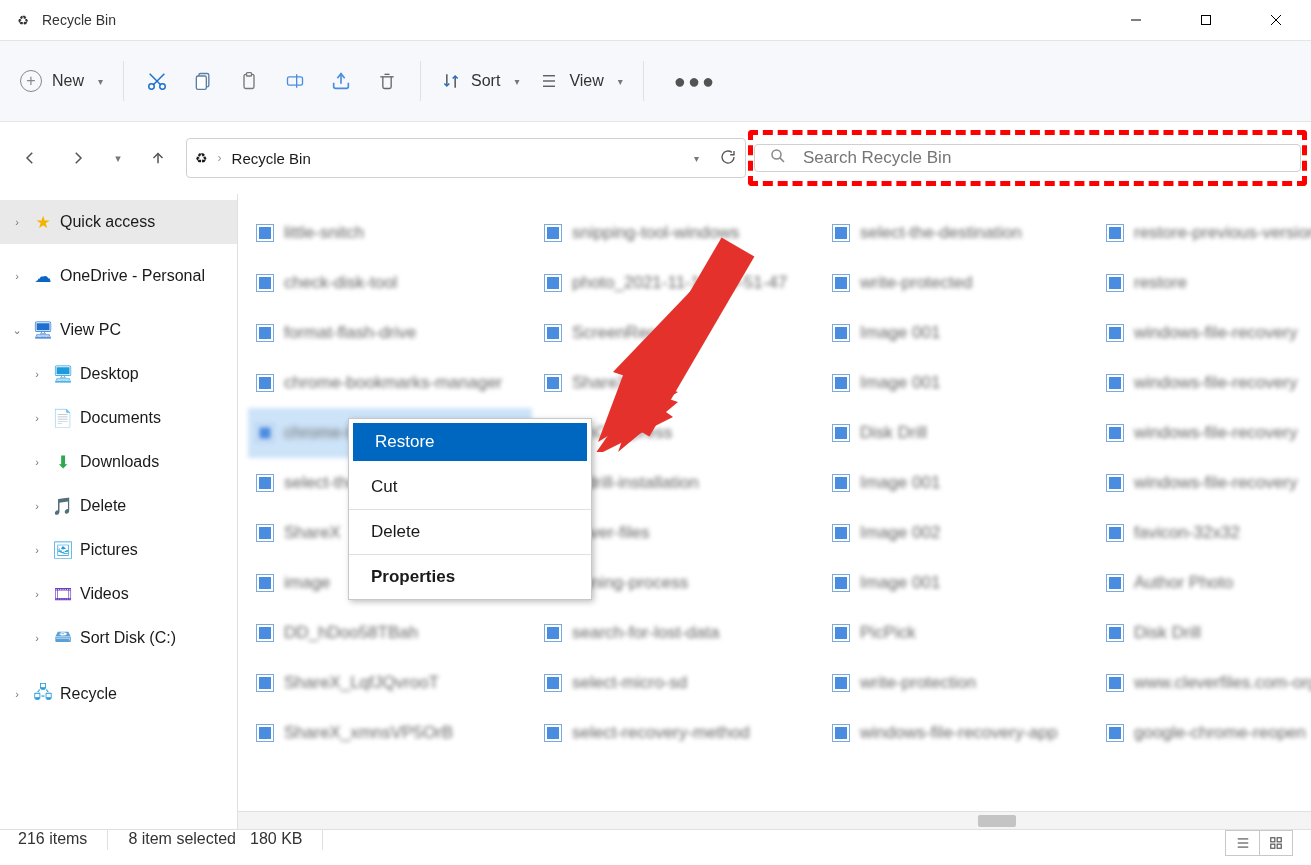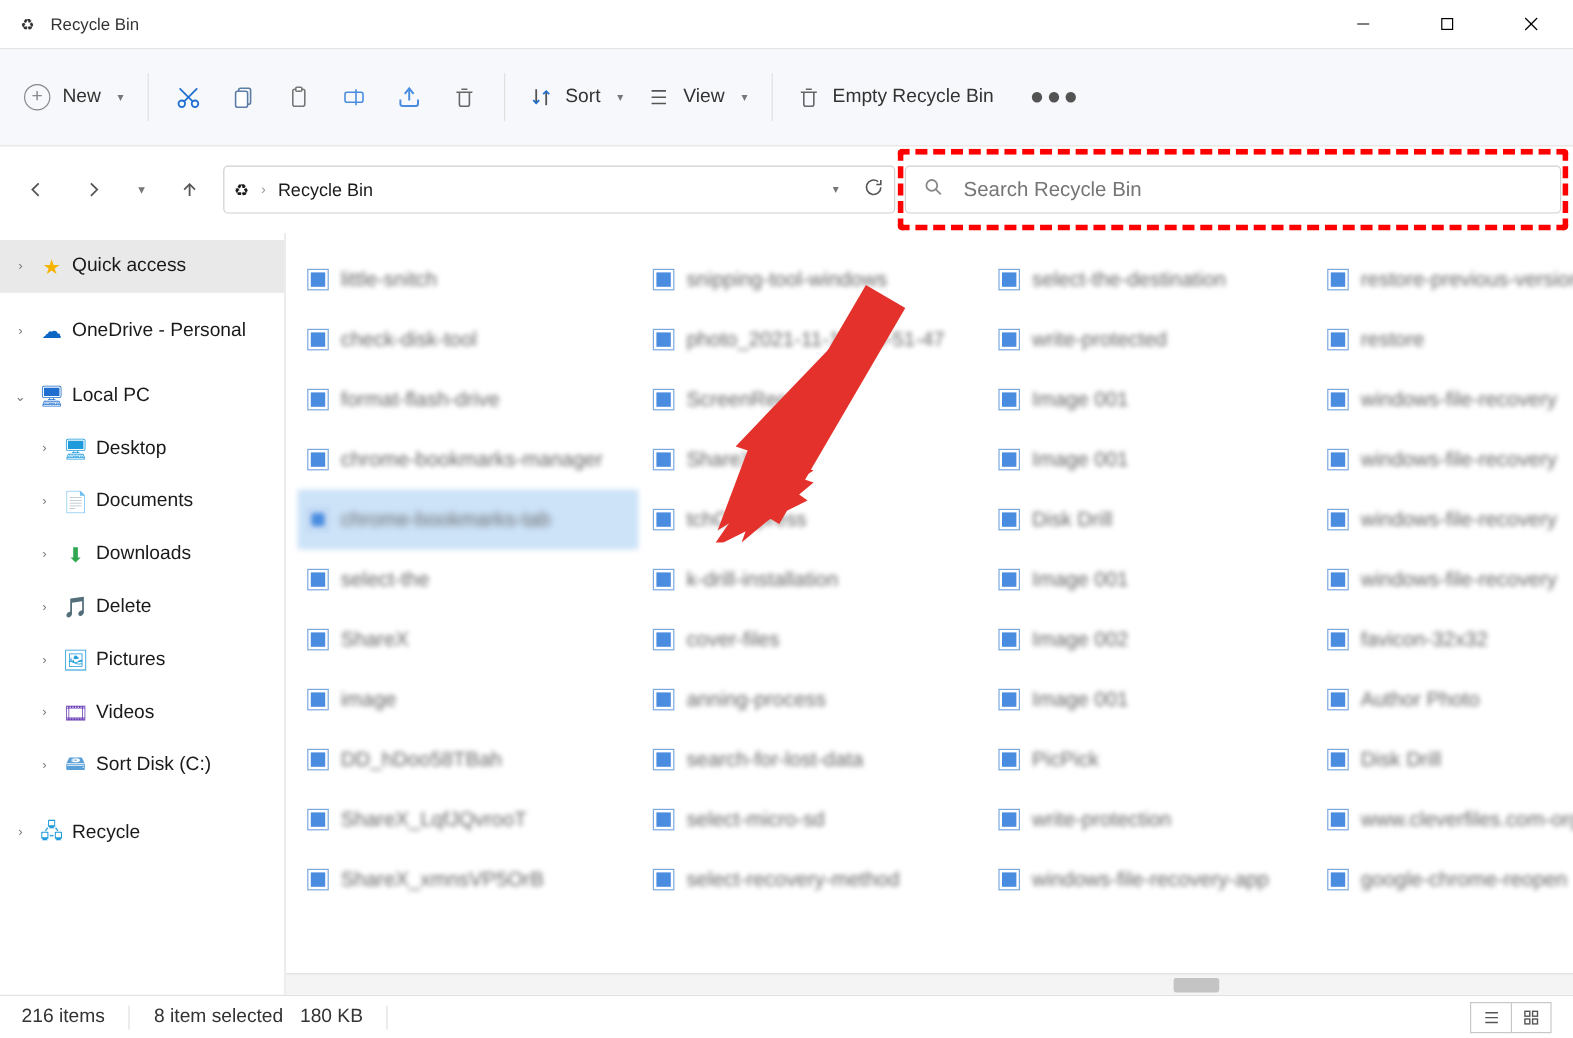--- a/index.html
+++ b/index.html
@@ -107,21 +107,21 @@
   }
   .addrbar .chev { font-size:10px;color:#777; }
   .searchwrap {
     position: relative;
     flex: 1;
     display:flex;align-items:center;
     min-width: 300px;
   }
   .searchbox {
     flex:1;
-    height: 40px;
+    height: 28px;
     border: 1px solid #d0d0d0;
     border-radius: 4px;
     display:flex;align-items:center;
     padding: 0 14px;
     gap: 14px;
     color:#777;
     background:#fff;
     font-size:17px;
   }
   .searchbox input {
@@ -247,21 +247,21 @@
     background:#f4f4f4; border-top:1px solid var(--divider);
   }
   .hscroll .thumb {
     position:absolute; top:3px; height:12px; left:740px; width:38px;
     background:#c4c4c4; border-radius:2px;
   }
   
   .statusbar {
     height: 36px;
     border-top: 1px solid var(--divider);
-    display:flex;align-items:center;
+    display:flex;
     padding: 0 18px;
     font-size: 16px;
     color:#333;
     gap: 14px;
   }
   .statusbar .ssep { width:1px;height:20px;background:var(--divider);margin:0 6px;}
   .statusbar .view-toggle {
     margin-left:auto; display:flex; gap:0;
   }
   .statusbar .vbtn {
@@ -378,30 +378,20 @@
           <line x1="4" y1="12" x2="20" y2="12"></line>
           <line x1="4" y1="19" x2="20" y2="19"></line>
         </svg>
     </span>
     <span>View</span>
     <span class="chev">▾</span>
   </div>
 
   <div class="tsep"></div>
 
-  <div class="tbtn">
-    <span class="ico">
-      <svg width="20" height="22" viewBox="0 0 24 24" fill="none" stroke="#666" stroke-width="1.6">
-          <path d="M4 7h16"></path>
-          <path d="M7 7v12a2 2 0 0 0 2 2h6a2 2 0 0 0 2-2V7"></path>
-          <path d="M9 4h6"></path>
-        </svg>
-    </span>
-    <span>Empty Recycle Bin</span>
-  </div>
 
   <div class="tbtn" style="margin-left:10px">
     <span class="ico" style="letter-spacing:2px;">●●●</span>
   </div>
 </div>
 
 <div class="navrow">
   <div class="navbtn">
     <svg width="18" height="18" viewBox="0 0 24 24" fill="none" stroke="#555" stroke-width="2">
         <path d="M15 5l-7 7 7 7"></path>
@@ -459,21 +449,21 @@
     <div style="height:10px"></div>
     <div class="navitem">
       <span class="arrow">›</span>
       <span class="nico" style="color:#0a66c2;">☁</span>
       <span>OneDrive - Personal</span>
     </div>
     <div style="height:10px"></div>
     <div class="navitem">
       <span class="arrow">⌄</span>
       <span class="nico" style="color:#1f6fd0;">🖥</span>
-      <span>Local PC</span>
+      <span>View PC</span>
     </div>
     <div class="navitem sub">
       <span class="arrow">›</span>
       <span class="nico" style="color:#1f9bdc;">🖥</span>
       <span>Desktop</span>
     </div>
     <div class="navitem sub">
       <span class="arrow">›</span>
       <span class="nico" style="color:#5a8bb8;">📄</span>
       <span>Documents</span>
@@ -701,20 +691,36 @@
       <defs></defs>
       <polygon points="180,20 110,150 140,160 60,210 90,130 120,145" fill="#e4312b"></polygon>
       <polygon points="190,10 170,40 200,50" fill="#e4312b"></polygon>
 
       <path d="M190 20 L110 160 L140 170 L80 220 L105 150 L75 140 Z" fill="#e4312b"></path>
 
       <path d="M200 15 L95 195" stroke="#e4312b" stroke-width="38" stroke-linecap="butt"></path>
       <polygon points="55,225 135,185 100,160" fill="#e4312b"></polygon>
     </svg>
 
+    <div class="ctxmenu">
+      <div class="ctxitem sel">
+        <span>Restore</span>
+      </div>
+      <div class="ctxitem">
+        <span>Cut</span>
+      </div>
+      <div class="ctxsep"></div>
+      <div class="ctxitem">
+        <span>Delete</span>
+      </div>
+      <div class="ctxsep"></div>
+      <div class="ctxitem bold">
+        <span>Properties</span>
+      </div>
+    </div>
 
     <div class="hscroll">
       <div class="thumb"></div>
     </div>
   </div>
 </div>
 
 <div class="statusbar">
   <span>216 items</span>
   <span class="ssep"></span>

